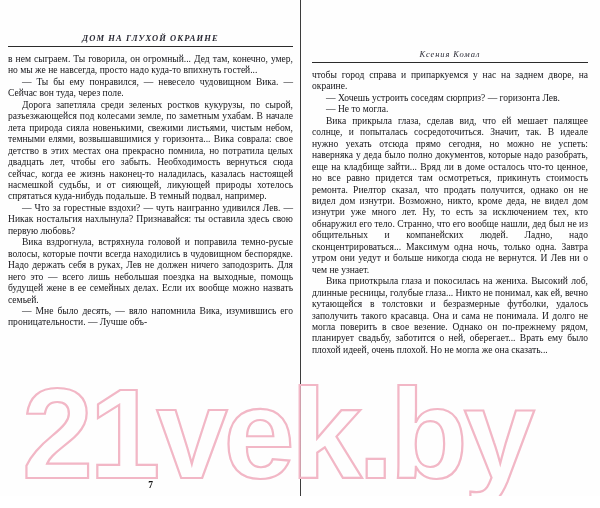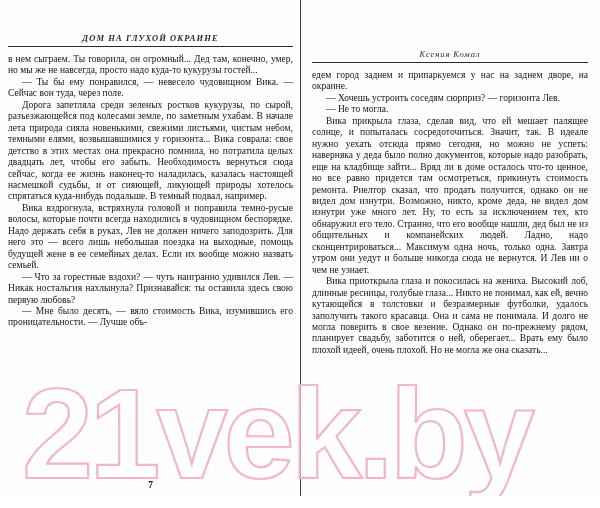--- a/index.html
+++ b/index.html
@@ -132,37 +132,37 @@
 <div id="spread">
 
   <div class="spine"></div>
 
   <div class="page page-left">
     <div class="running-head rh-left">
       <span class="rh-text">ДОМ НА ГЛУХОЙ ОКРАИНЕ</span>
     </div>
     <div class="rule"></div>
     <div class="body-text">
-      <p class="noindent">в нем сыграем. Ты говорила, он огромный... Дед там, конечно, умер, но мы же не навсегда, просто надо куда-то кукурузы гостей...</p>
+      <p class="noindent">в нем сыграем. Ты говорила, он огромный... Дед там, конечно, умер, но мы же не навсегда, просто надо куда-то впихнуть гостей...</p>
       <p>— Ты бы ему понравился, — невесело чудовищном Вика. — Сейчас вон туда, через поле.</p>
       <p>Дорога запетляла среди зеленых ростков кукурузы, по сырой, разъезжающейся под колесами земле, по заметным ухабам. В начале лета природа сияла новенькими, свежими листьями, чистым небом, темными елями, возвышавшимися у горизонта... Вика соврала: свое детство в этих местах она прекрасно помнила, но потратила целых двадцать лет, чтобы его забыть. Необходимость вернуться сюда сейчас, когда ее жизнь наконец-то наладилась, казалась настоящей насмешкой судьбы, и от сияющей, ликующей природы хотелось спрятаться куда-нибудь подальше. В темный подвал, например.</p>
+      <p>— Что за горестные вздохи? — чуть наигранно удивился Лев. — Никак ностальгия нахлынула? Признавайся: ты оставила здесь свою первую любовь?</p>
       <p>Вика вздрогнула, встряхнула головой и поправила темно-русые волосы, которые почти всегда находились в чудовищном беспорядке. Надо держать себя в руках, Лев не должен ничего заподозрить. Для него это — всего лишь небольшая поездка на выходные, помощь будущей жене в ее семейных делах. Если их вообще можно назвать семьей.</p>
-      <p>— Что за горестные вздохи? — чуть наигранно удивился Лев. — Никак ностальгия нахлынула? Признавайся: ты оставила здесь свою первую любовь?</p>
-      <p>— Мне было десять, — вяло стоимость Вика, изумившись его проницательности. — Лучше объ-</p>
+      <p>— Мне было десять, — вяло напомнила Вика, изумившись его проницательности. — Лучше объ-</p>
     </div>
     <div class="folio">7</div>
   </div>
 
   <div class="page page-right">
     <div class="running-head rh-right">
       <span class="rh-text">Ксения Комал</span>
     </div>
     <div class="rule"></div>
     <div class="body-text">
-      <p class="noindent">едем город заднем и припаркуемся у нас на заднем дворе, на окраине.</p>
+      <p class="noindent">чтобы город справа и припаркуемся у нас на заднем дворе, на окраине.</p>
       <p>— Хочешь устроить соседям сюрприз? — горизонта Лев.</p>
       <p>— Не то могла.</p>
       <p>Вика прикрыла глаза, сделав вид, что ей мешает палящее солнце, и попыталась сосредоточиться. Значит, так. В идеале нужно уехать отсюда прямо сегодня, но можно не успеть: наверняка у деда было полно документов, которые надо разобрать, еще на кладбище зайти... Вряд ли в доме осталось что-то ценное, но все равно придется там осмотреться, прикинуть стоимость ремонта. Риелтор сказал, что продать получится, однако он не видел дом изнутри. Возможно, никто, кроме деда, не видел дом изнутри уже много лет. Ну, то есть за исключением тех, кто обнаружил его тело. Странно, что его вообще нашли, дед был не из общительных и компанейских людей. Ладно, надо сконцентрироваться... Максимум одна ночь, только одна. Завтра утром они уедут и больше никогда сюда не вернутся. И Лев ни о чем не узнает.</p>
       <p>Вика приоткрыла глаза и покосилась на жениха. Высокий лоб, длинные ресницы, голубые глаза... Никто не понимал, как ей, вечно кутающейся в толстовки и безразмерные футболки, удалось заполучить такого красавца. Она и сама не понимала. И долго не могла поверить в свое везение. Однако он по-прежнему рядом, планирует свадьбу, заботится о ней, оберегает... Врать ему было плохой идеей, очень плохой. Но не могла же она сказать...</p>
     </div>
     <div class="folio">8</div>
   </div>
 
   <div id="watermark">
     <svg viewBox="0 0 560 160" xmlns="http://www.w3.org/2000/svg">

